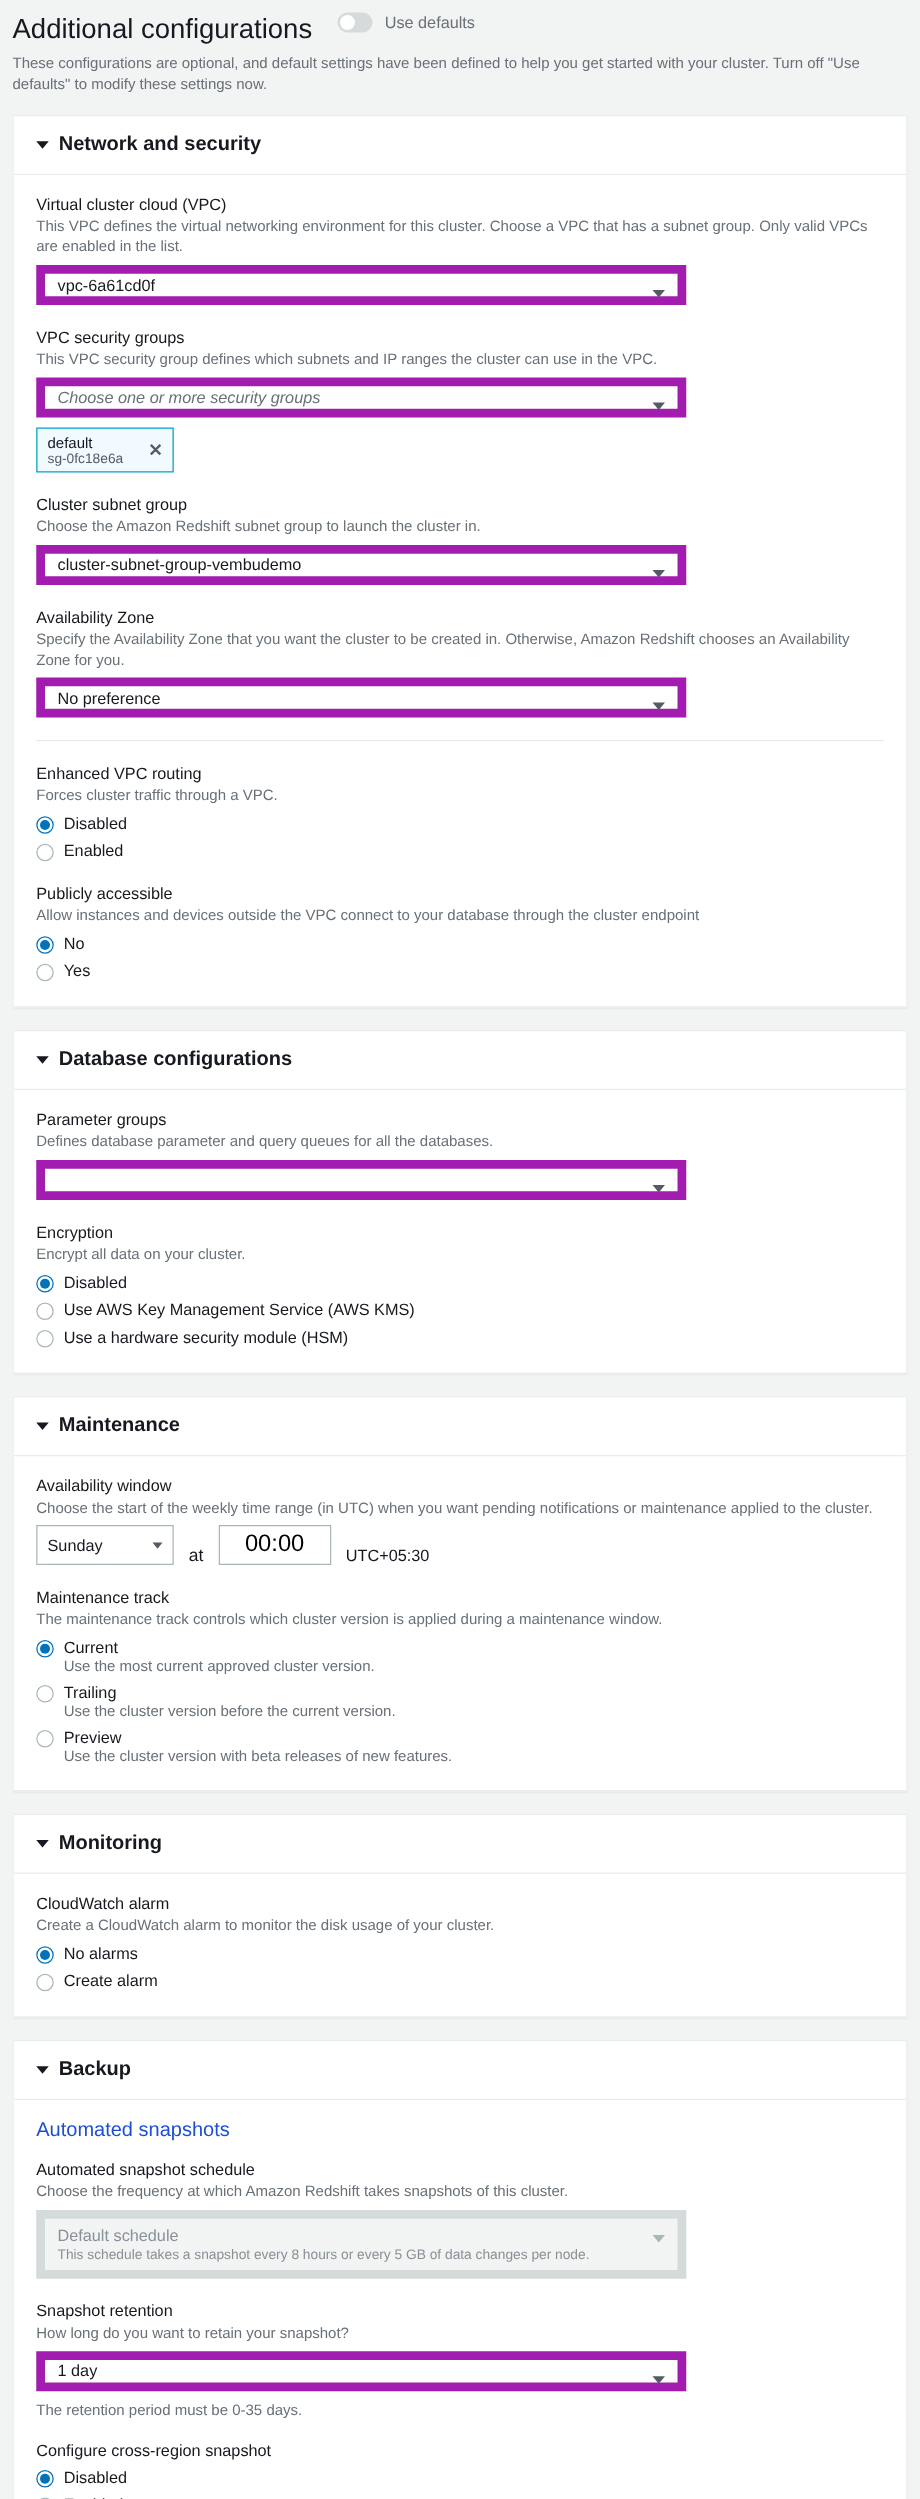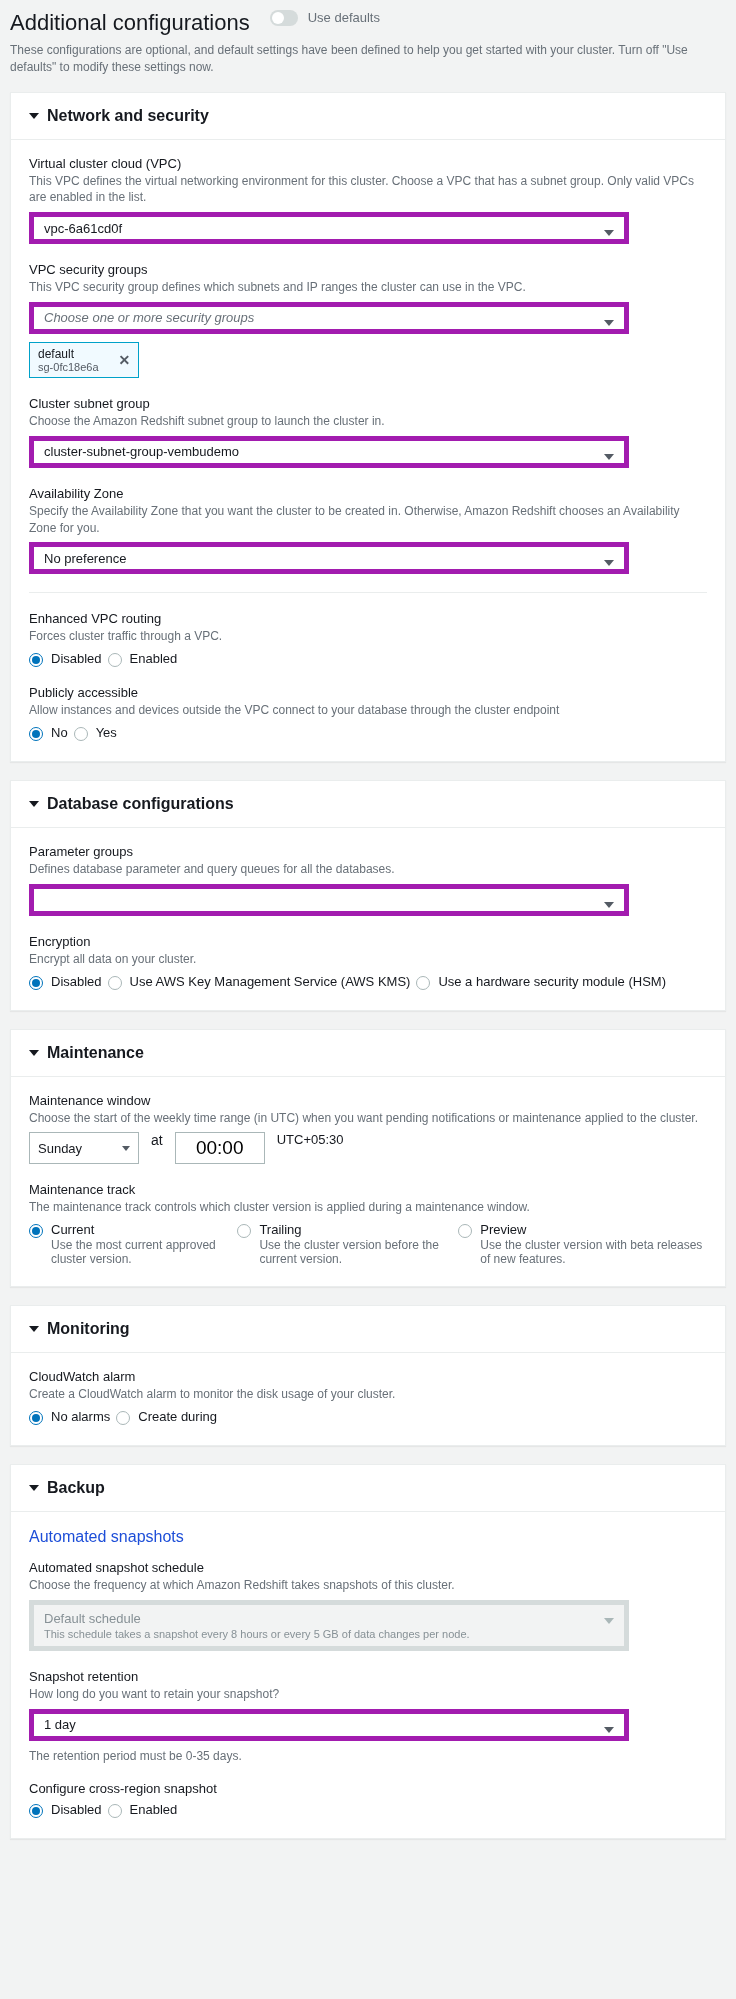--- a/index.html
+++ b/index.html
@@ -13,36 +13,36 @@
 .page-desc{color:#687078;font-size:12px;line-height:1.4;margin-bottom:16px}
 .panel{background:#fff;border:1px solid #eaeded;box-shadow:0 1px 1px rgba(0,0,0,.05);margin-bottom:18px}
 .panel-header{padding:14px 18px;display:flex;align-items:center;gap:8px;cursor:pointer}
 .panel-header .caret{width:0;height:0;border-left:5px solid transparent;border-right:5px solid transparent;border-top:6px solid #16191f}
 .panel-title{font-size:16px;font-weight:700}
 .panel-body{border-top:1px solid #eaeded;padding:16px 18px 20px}
 .field{margin-bottom:18px}
 .field:last-child{margin-bottom:0}
 .field-label{font-size:13px;font-weight:400;color:#16191f;margin-bottom:2px}
 .field-desc{font-size:12px;color:#687078;line-height:1.4;margin-bottom:6px}
-.select{width:600px;max-width:100%;height:32px;border:5px solid #a21caf;background:#fff;padding:0 28px 0 10px;font-size:13px;position:relative;display:flex;align-items:center;cursor:pointer}
+.select{width:520px;max-width:100%;height:32px;border:7px solid #a21caf;background:#fff;padding:0 28px 0 10px;font-size:13px;position:relative;display:flex;align-items:center;cursor:pointer}
 .select::after{content:"";position:absolute;right:10px;top:13px;width:0;height:0;border-left:5px solid transparent;border-right:5px solid transparent;border-top:6px solid #545b64}
 .select.placeholder{color:#687078;font-style:italic}
 .select.disabled{background:#f2f3f3;border-color:#d5dbdb;color:#879196}
 .select.disabled::after{border-top-color:#aab7b8}
 .tag{display:inline-flex;align-items:center;border:1px solid #00a1c9;background:#f1faff;padding:4px 8px;font-size:12px;margin-top:8px;gap:20px}
 .tag-x{color:#545b64;font-size:14px;cursor:pointer;font-weight:bold}
-.radio-group{display:flex;flex-direction:row;gap:6px}
+.radio-group{display:flex;flex-direction:column;gap:6px}
 .radio-row{display:flex;align-items:flex-start;gap:8px}
 .radio{width:14px;height:14px;border:1px solid #aab7b8;border-radius:50%;margin-top:2px;flex-shrink:0;position:relative}
 .radio.checked{border-color:#0073bb}
 .radio.checked::after{content:"";position:absolute;left:2px;top:2px;width:8px;height:8px;background:#0073bb;border-radius:50%}
 .radio-label{font-size:13px}
 .radio-sub{font-size:12px;color:#687078;margin-top:1px}
 .divider{border:none;border-top:1px solid #eaeded;margin:18px 0}
-.mw-row{display:flex;align-items:flex-start;gap:12px}
+.mw-row{display:flex;align-items:flex-end;gap:12px}
 .small-select{width:110px;height:32px;border:1px solid #aab7b8;background:#fff;padding:0 26px 0 8px;font-size:13px;position:relative;display:flex;align-items:center;cursor:pointer}
 .small-select::after{content:"";position:absolute;right:8px;top:13px;width:0;height:0;border-left:4px solid transparent;border-right:4px solid transparent;border-top:5px solid #545b64}
 .time-input{width:90px;height:32px;border:1px solid #aab7b8;text-align:center;font-size:19px}
 .tz{font-size:13px}
 .subsection-title{font-size:16px;color:#1d4ed8;font-weight:400;margin-bottom:14px}
 .disabled-desc{font-size:11px;color:#879196;margin-top:2px}
 .note{font-size:12px;color:#687078;margin-top:8px}
 </style>
 </head>
 <body>
@@ -153,21 +153,21 @@
     </div>
   </div>
 
   <div class="panel">
     <div class="panel-header">
       <span class="caret"></span>
       <span class="panel-title">Maintenance</span>
     </div>
     <div class="panel-body">
       <div class="field">
-        <div class="field-label">Maintenance window</div>
+        <div class="field-label">Availability window</div>
         <div class="field-desc">Choose the start of the weekly time range (in UTC) when you want pending notifications or maintenance applied to the cluster.</div>
         <div class="mw-row">
           <div class="small-select">Sunday</div>
           <span>at</span>
           <input class="time-input" value="00:00" style="">
           <span class="tz">UTC+05:30</span>
         </div>
       </div>
       <div class="field">
         <div class="field-label">Maintenance track</div>
@@ -208,21 +208,21 @@
       <div class="field">
         <div class="field-label">CloudWatch alarm</div>
         <div class="field-desc">Create a CloudWatch alarm to monitor the disk usage of your cluster.</div>
         <div class="radio-group">
           <div class="radio-row">
               <span class="radio checked"></span>
               <span class="radio-label">No alarms</span>
             </div>
           <div class="radio-row">
               <span class="radio"></span>
-              <span class="radio-label">Create during</span>
+              <span class="radio-label">Create alarm</span>
             </div>
         </div>
       </div>
     </div>
   </div>
 
   <div class="panel">
     <div class="panel-header">
       <span class="caret"></span>
       <span class="panel-title">Backup</span>

